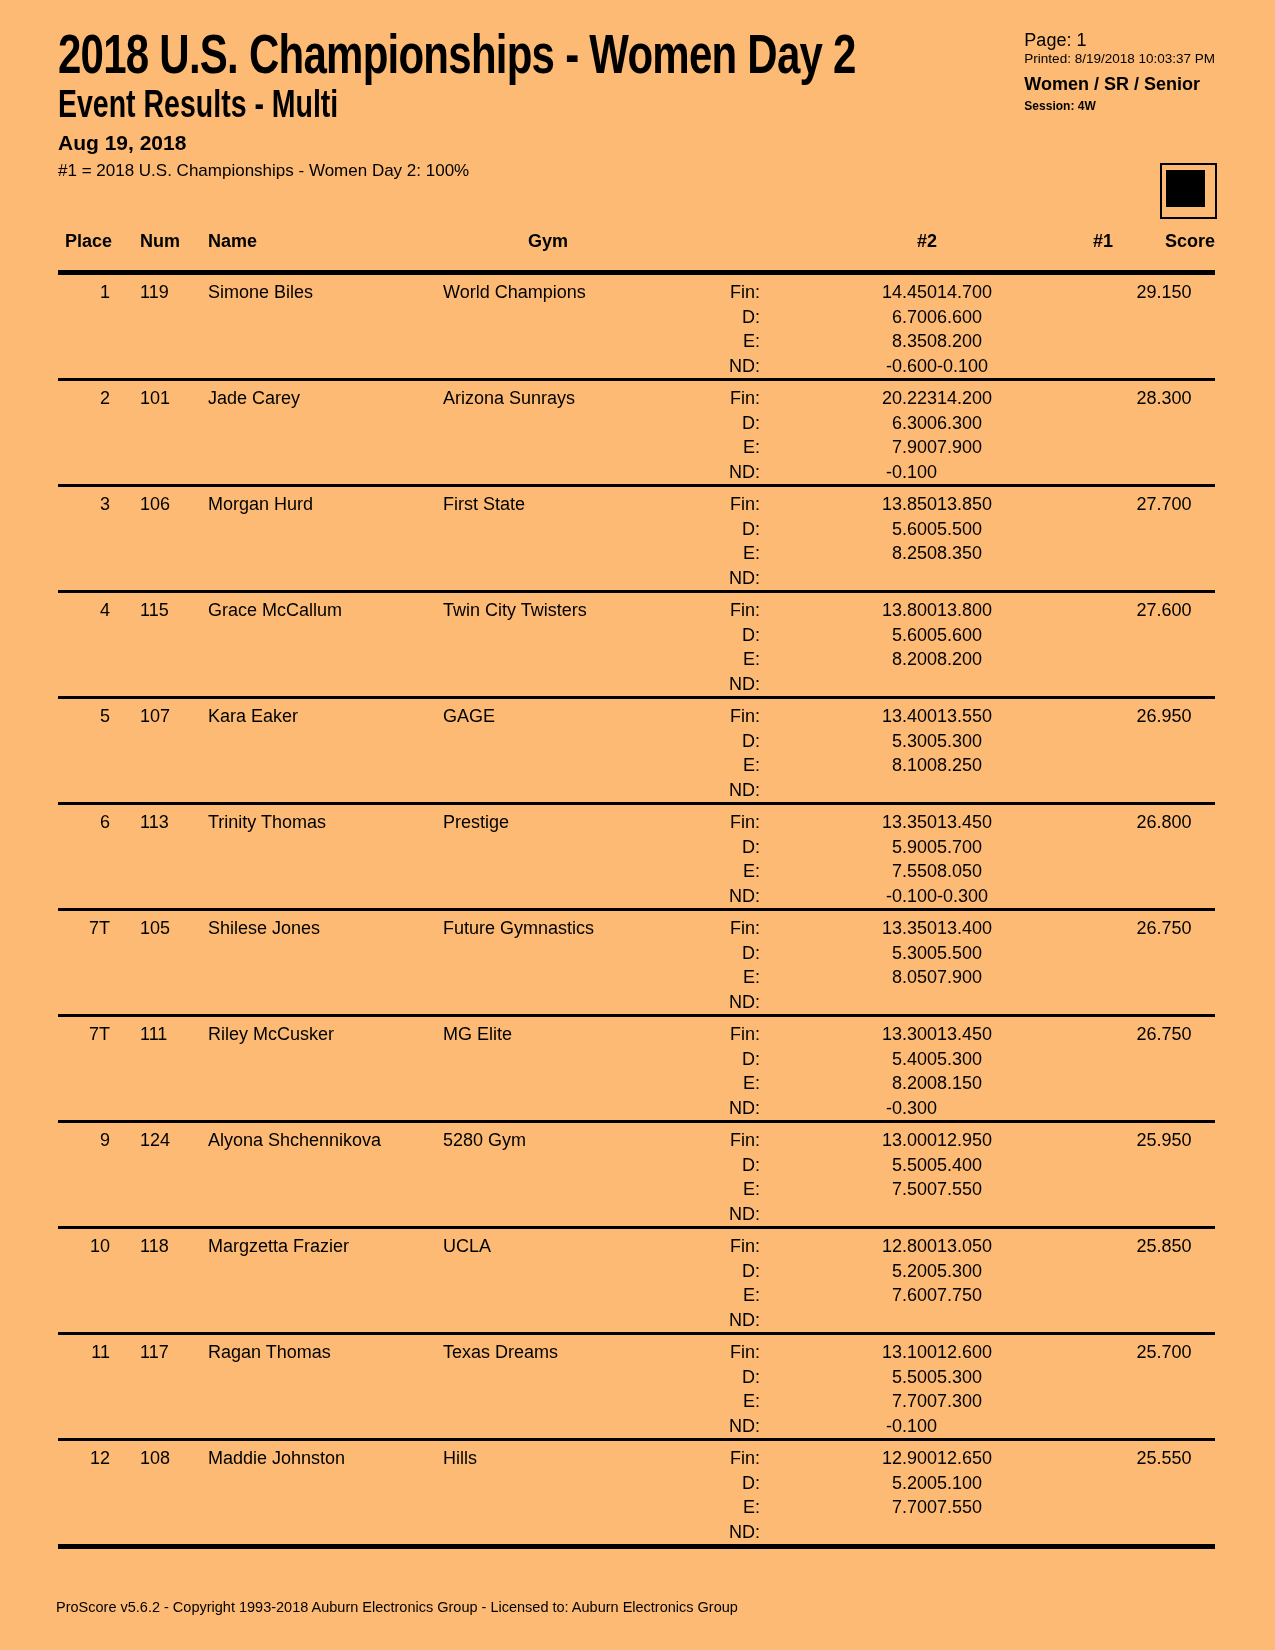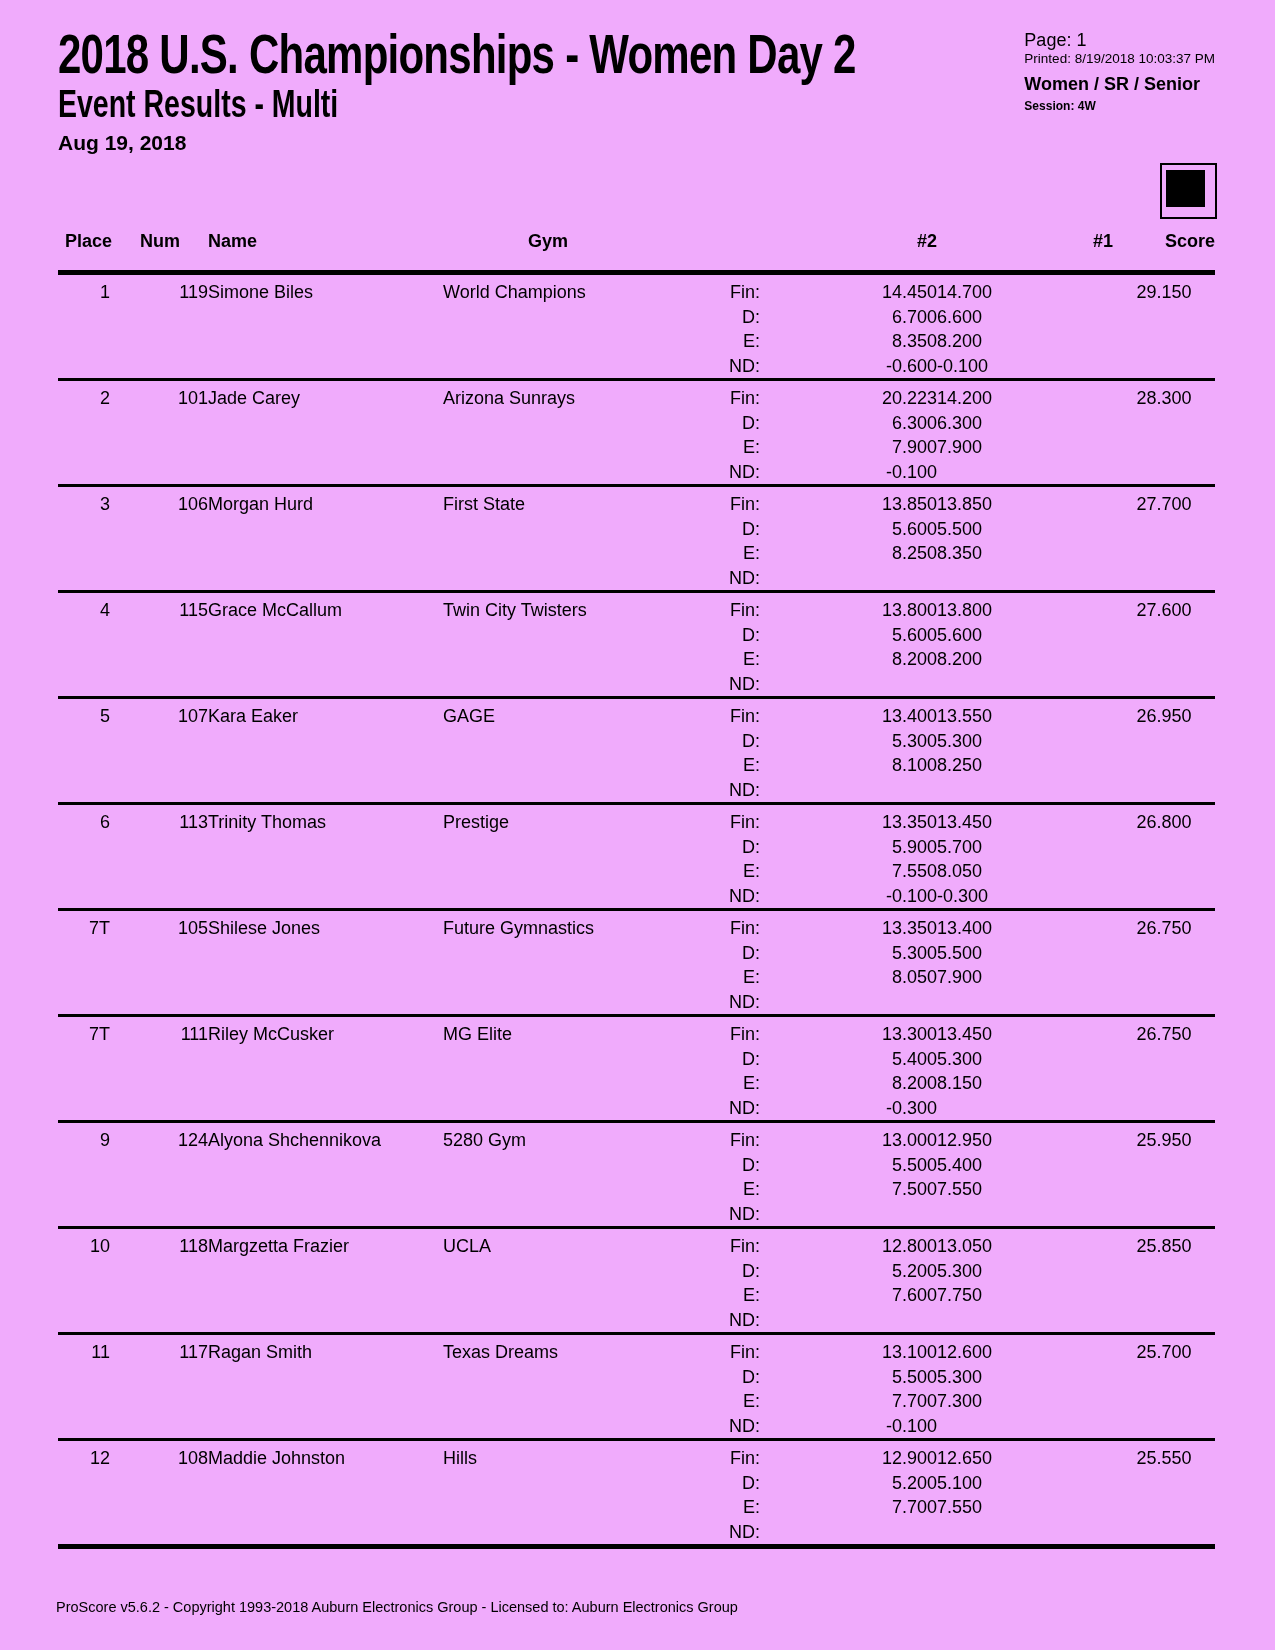--- a/index.html
+++ b/index.html
@@ -1,19 +1,19 @@
 <!DOCTYPE html>
 <html><head>
 <meta charset="utf-8">
 <style>
   html,body{margin:0;padding:0;background:#e8e8e8;}
   .page{
     position:relative;
     width:1275px;height:1650px;
-    background:#f0abfc;
+    background:#fdba74;
     color:#000;
     font-family:"Liberation Sans",sans-serif;
     margin:0 auto;
     overflow:hidden;
   }
   
   .title-block{position:absolute;left:58px;top:26px;}
   .doc-title{
     font-size:56px;font-weight:bold;line-height:56px;
     letter-spacing:-1px;white-space:nowrap;
@@ -56,21 +56,21 @@
   .cell{white-space:nowrap;overflow:visible;}
   
   .hc1{grid-column:1;padding-left:7px;}
   .hc2{grid-column:2;}
   .hc3{grid-column:3;}
   .hc4{grid-column:4;text-align:center;}
   .hc6{grid-column:6;text-align:right;}
   .hc7{grid-column:7;text-align:right;}
   .hc8{grid-column:8;text-align:right;}
   .c1{grid-column:1;text-align:right;padding-right:30px;}
-  .c2{grid-column:2;text-align:right;}
+  .c2{grid-column:2;}
   .c3{grid-column:3;}
   .c4{grid-column:4;}
   .c5{grid-column:5;text-align:right;}
   .c6{grid-column:6;text-align:right;}
   .c7{grid-column:7;text-align:left;}
   .c8{grid-column:8;text-align:center;}
 
   .doc-footer{
     position:absolute;left:56px;top:1598px;
     font-size:14.5px;line-height:18px;
@@ -88,20 +88,21 @@
   </div>
 
   <div class="meta-block">
     <div class="meta-page">Page: 1</div>
     <div class="meta-printed">Printed: 8/19/2018 10:03:37 PM</div>
     <div class="meta-division">Women / SR / Senior</div>
     <div class="meta-session">Session: 4W</div>
   </div>
 
   <div class="legend-block">
+    <div>#1 = 2018 U.S. Championships - Women Day 2: 100%</div>
   </div>
 
   <div class="marker-box">
     <div class="marker-inner"></div>
   </div>
 
   <div class="results">
     <div class="hdr-line">
       <span class="cell hc1">Place</span>
       <span class="cell hc2">Num</span>
@@ -389,21 +390,21 @@
       <span class="cell c5">ND:</span>
       <span class="cell c6"></span>
       <span class="cell c7"></span>
     </div>
   </div>
 
   <div class="block">
     <div class="line">
       <span class="cell c1">11</span>
       <span class="cell c2">117</span>
-      <span class="cell c3">Ragan Smith</span>
+      <span class="cell c3">Ragan Thomas</span>
       <span class="cell c4">Texas Dreams</span>
       <span class="cell c5">Fin:</span>
       <span class="cell c6">13.100</span>
       <span class="cell c7">12.600</span>
       <span class="cell c8">25.700</span>
     </div>
     <div class="line">
       <span class="cell c5">D:</span>
       <span class="cell c6">5.500</span>
       <span class="cell c7">5.300</span>

